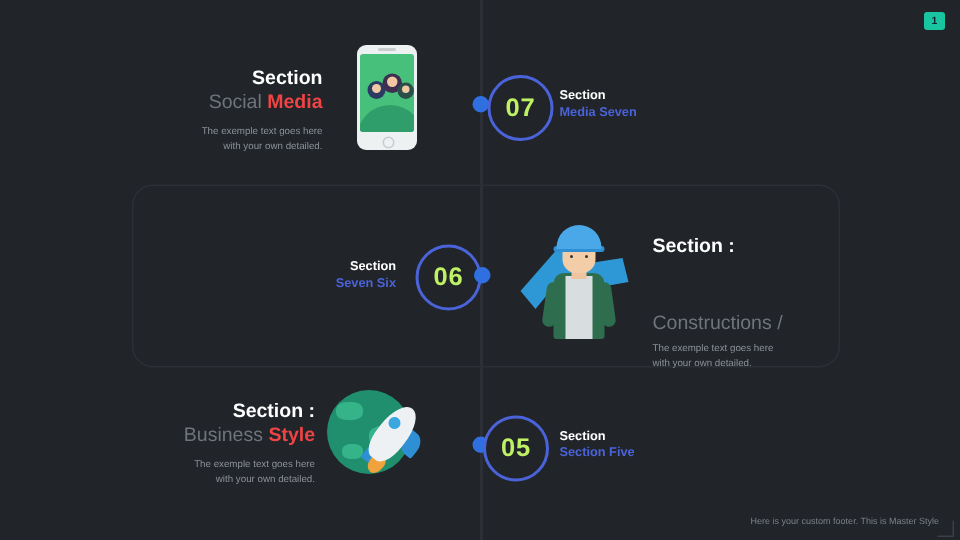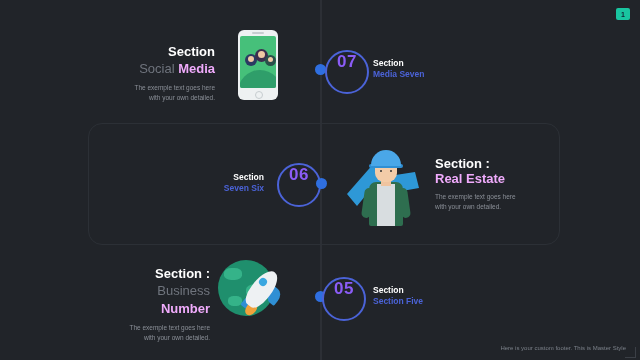--- a/index.html
+++ b/index.html
@@ -29,37 +29,37 @@
   
   .panel{
     position:absolute;left:88px;top:123px;width:470px;height:120px;
     border:1px solid #2c3036;border-radius:14px;
   }
 
   
   .node-circle{
     position:absolute;width:40px;height:40px;border-radius:50%;
     border:2px solid #4b63d8;background:#212429;
-    display:flex;align-items:flex-start;justify-content:center;
-    color:#8b5cf6;font-size:17px;font-weight:bold;letter-spacing:0.5px;
+    display:flex;align-items:center;justify-content:center;
+    color:#bef264;font-size:17px;font-weight:bold;letter-spacing:0.5px;
   }
   .node-dot{
     position:absolute;width:11px;height:11px;border-radius:50%;
     background:#2f6fe0;
   }
 
   .label{position:absolute;line-height:1.35;}
   .label .l1{font-size:8.5px;font-weight:bold;color:#ffffff;}
   .label .l2{font-size:8.5px;font-weight:bold;color:#4b63d8;}
 
   
   .head{position:absolute;}
   .head .h1{font-size:13px;font-weight:bold;color:#ffffff;}
   .head .h2{font-size:13px;color:#6f747d;font-weight:normal;margin-top:36px;}
-  .head .h2b{font-size:13px;color:#f0abfc;font-weight:bold;}
+  .head .h2b{font-size:13px;color:#ef4444;font-weight:bold;}
   .head .body{font-size:6.5px;color:#8b9098;line-height:1.5;margin-top:6px;}
   .ta-r{text-align:right;}
   .ta-l{text-align:left;}
 
   
   .phone{
     position:absolute;left:238px;top:30px;width:40px;height:70px;
     background:#eef1f2;border-radius:6px;
   }
   .phone .screen{
@@ -232,29 +232,29 @@
     <div class="neck"></div>
     <div class="face"></div>
     <div class="brim"></div>
     <div class="helmet"></div>
     <div class="eye l"></div>
     <div class="eye r"></div>
   </div>
 
   <div class="head ta-l" style="left:435px;top:156px;width:110px;">
     <div class="h1">Section :</div>
-    <div class="h2b">Real Estate</div>
+    <div class="h2">Constructions /</div>
     <div class="body" style="white-space:pre-line;">The exemple text goes here
 with your own detailed.</div>
   </div>
 
   <div class="head ta-r" style="left:110px;top:266px;width:100px;">
     <div class="h1">Section :</div>
     <div>
-      <span class="h2">Business </span><span class="h2b">Number</span>
+      <span class="h2">Business </span><span class="h2b">Style</span>
     </div>
     <div class="body" style="white-space:pre-line;">The exemple text goes here
 with your own detailed.</div>
   </div>
 
   <div class="rocket">
     <div class="globe">
       <div class="c1"></div>
         <div class="c2"></div>
         <div class="c3"></div>

